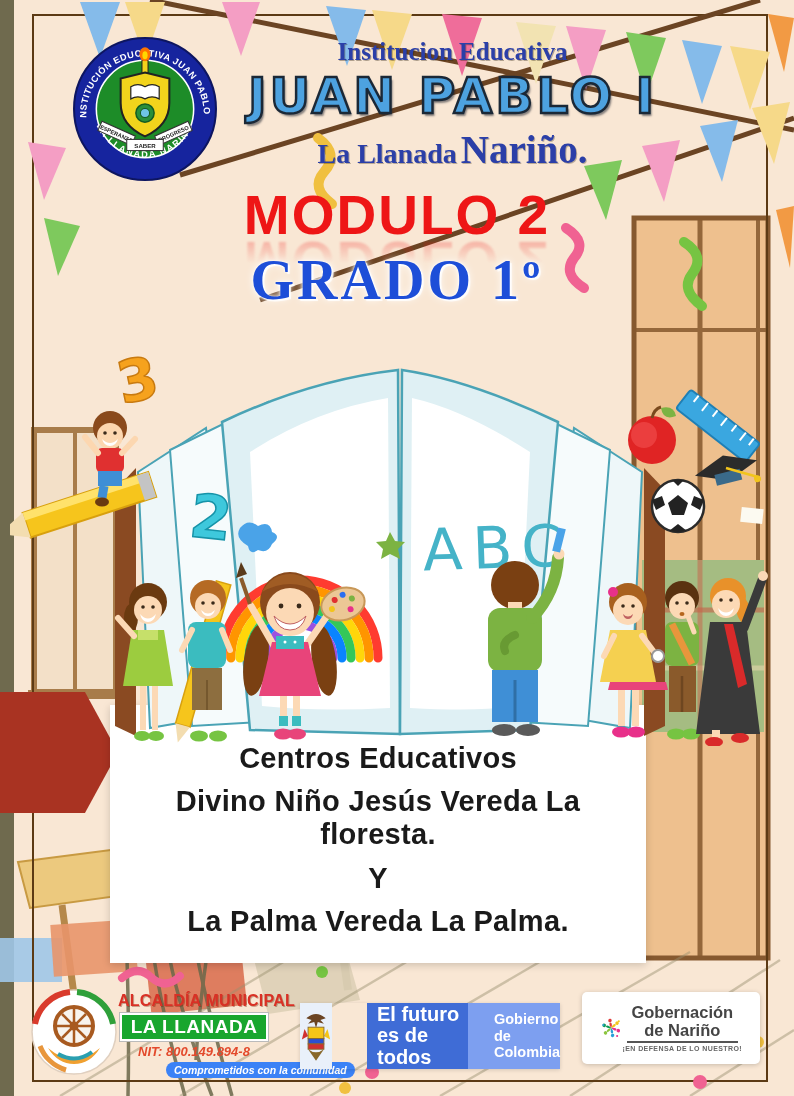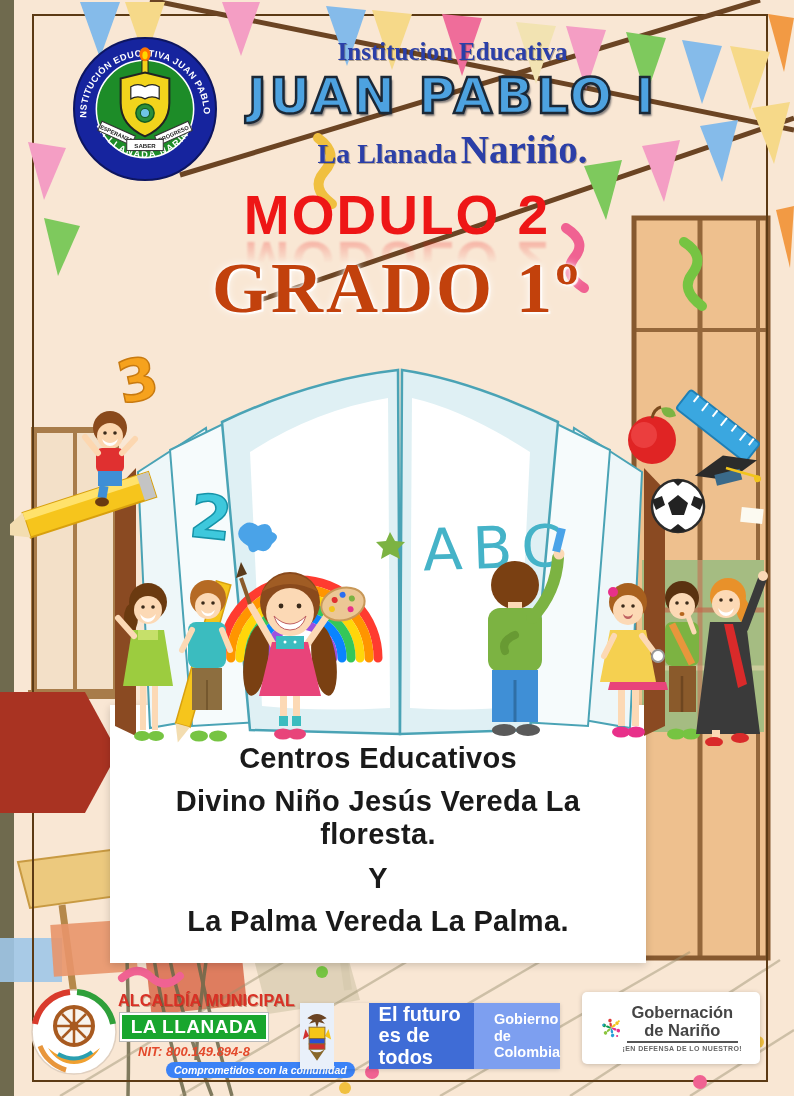--- a/index.html
+++ b/index.html
@@ -19,21 +19,21 @@
   .school-name { font-family:"DejaVu Sans", sans-serif; font-size:50px; font-weight:900; letter-spacing:3px; color:#4da2e0; -webkit-text-stroke:2.5px #1b2836; text-shadow:2px 3px 2px rgba(20,25,40,.5); margin-top:1px; white-space:nowrap; }
   .location-line { font-family:"Liberation Serif", serif; color:#2b3fa8; margin-top:2px; text-shadow:1px 1px 0 rgba(40,30,10,.3); }
   .location-line .loc1 { font-size:28px; font-weight:bold; }
   .location-line .loc2 { font-size:39px; font-weight:bold; }
 
   
   .modulo-wrap { position:absolute; left:0; top:188px; width:794px; text-align:center; line-height:1; }
   .modulo { font-size:55px; font-weight:900; letter-spacing:2px; color:#ee1616; }
   .modulo-reflection { font-size:55px; font-weight:900; letter-spacing:2px; color:#ee1616; transform:scaleY(-1); margin-top:-10px; opacity:.38; filter:blur(1px);
       -webkit-mask-image:linear-gradient(to top, rgba(0,0,0,.9) 0%, transparent 55%); mask-image:linear-gradient(to top, rgba(0,0,0,.9) 0%, transparent 55%); }
-  .grado { position:absolute; left:0; top:252px; width:794px; text-align:center; font-family:"Liberation Serif", serif; font-size:72px; font-weight:bold; letter-spacing:3px; color:#c2410c;
+  .grado { position:absolute; left:0; top:252px; width:794px; text-align:center; font-family:"Liberation Serif", serif; font-size:56px; font-weight:bold; letter-spacing:3px; color:#1d4ed8;
       text-shadow:0 0 3px #fff, 0 0 8px #fff, 2px 2px 1px rgba(255,255,255,.9); line-height:1; }
 
   
   .hex-tab { position:absolute; left:0; top:692px; width:118px; height:121px; background:#a93322; clip-path:polygon(0 0, 72% 0, 100% 50%, 72% 100%, 0 100%); }
 
   
   .centers-box { position:absolute; left:110px; top:705px; width:536px; height:258px; background:#ffffff; box-shadow:0 2px 8px rgba(0,0,0,.18);
       display:flex; flex-direction:column; justify-content:space-evenly; align-items:center; text-align:center; padding:26px 8px 14px 8px; }
   .centers-box .line { font-size:29px; font-weight:bold; color:#1a1a1a; letter-spacing:.3px; }
 
@@ -45,21 +45,21 @@
   .alcaldia-text { position:absolute; left:118px; top:992px; width:152px; text-align:center; }
   .alcaldia-title { font-size:16px; font-weight:900; color:#d93025; letter-spacing:.2px; text-shadow:1px 1px 0 rgba(110,30,0,.35); white-space:nowrap; }
   .alcaldia-name { display:inline-block; margin-top:3px; background:#18a62e; border:2px solid #fff; box-shadow:0 0 0 1px #bbb; color:#fff; font-weight:900; font-size:19px; letter-spacing:.5px; padding:1px 9px; }
   .alcaldia-nit { margin-top:3px; font-size:13px; font-weight:bold; font-style:italic; color:#e34a2c; }
   .alcaldia-slogan { display:inline-block; margin-top:3px; background:#3b82f6; border-radius:9px; color:#fff; font-style:italic; font-weight:bold; font-size:10.5px; padding:2px 8px; white-space:nowrap;margin-left:48px; }
 
   .colombia-banner { position:absolute; left:300px; top:1003px; width:260px; height:66px; display:flex; box-shadow:0 1px 4px rgba(0,0,0,.15); }
   .crest-seg { width:38px; background:#e9f0fa; display:flex; align-items:center; justify-content:center; }
   .futuro-seg { width:118px; background:#3f6cd6; color:#fff; display:flex; flex-direction:column; justify-content:center; padding-left:10px;margin-left:35px; }
   .futuro-seg .t { font-size:20px; font-weight:bold; line-height:1.08; }
-  .gobierno-seg { flex:1; background:#7d9ff0; color:#fff; display:flex; flex-direction:column; justify-content:center; padding-left:20px; }
+  .gobierno-seg { flex:1; background:#7d9ff0; color:#fff; display:flex; flex-direction:column; justify-content:center; padding-left:26px; }
   .gobierno-seg .t { font-size:14.5px; font-weight:bold; line-height:1.15; }
 
   .narino-card { position:absolute; left:582px; top:992px; width:178px; height:72px; background:#fff; border-radius:5px; box-shadow:0 1px 5px rgba(0,0,0,.2); display:flex; align-items:center; padding:4px 18px; }
   .narino-text { flex:1; text-align:center; }
   .narino-name { font-size:16.5px; font-weight:800; color:#454545; line-height:1.05; }
   .narino-divider { border-bottom:2px solid #555; margin:2px 4px 2px 4px; }
   .narino-slogan { font-size:7px; font-weight:bold; color:#666; letter-spacing:.4px; white-space:nowrap; }
 </style>
 </head>
 <body>

